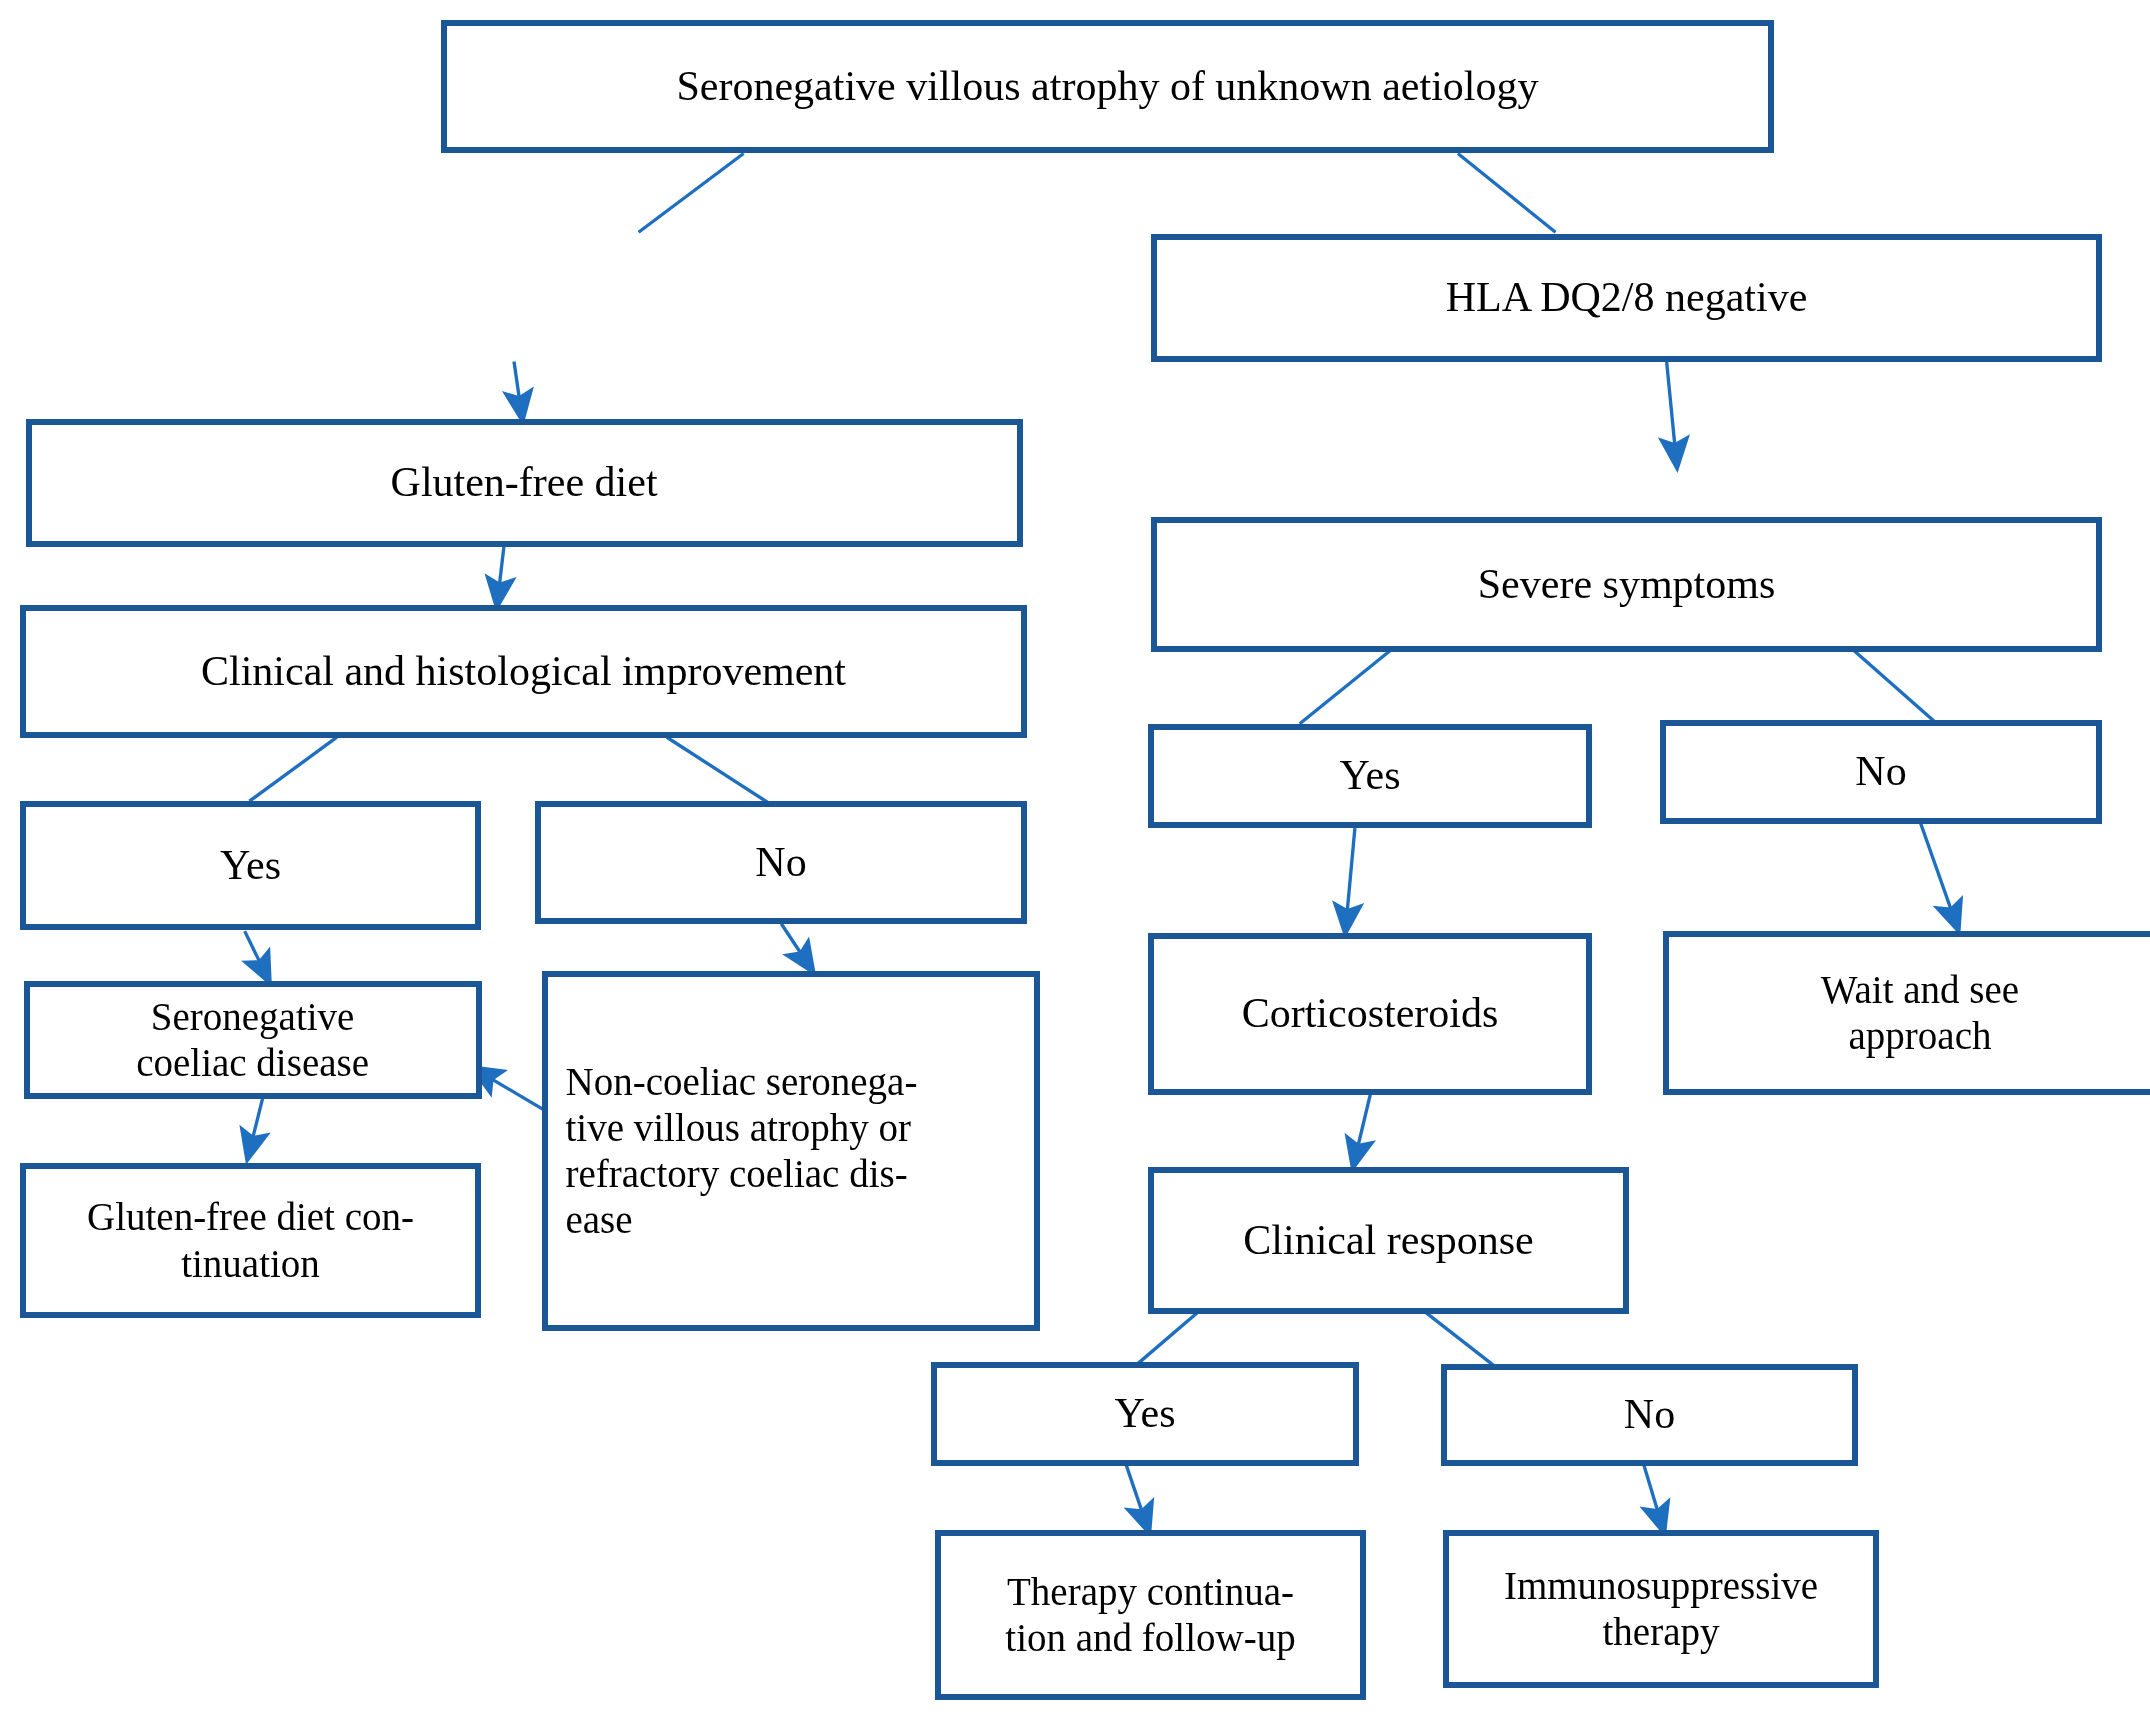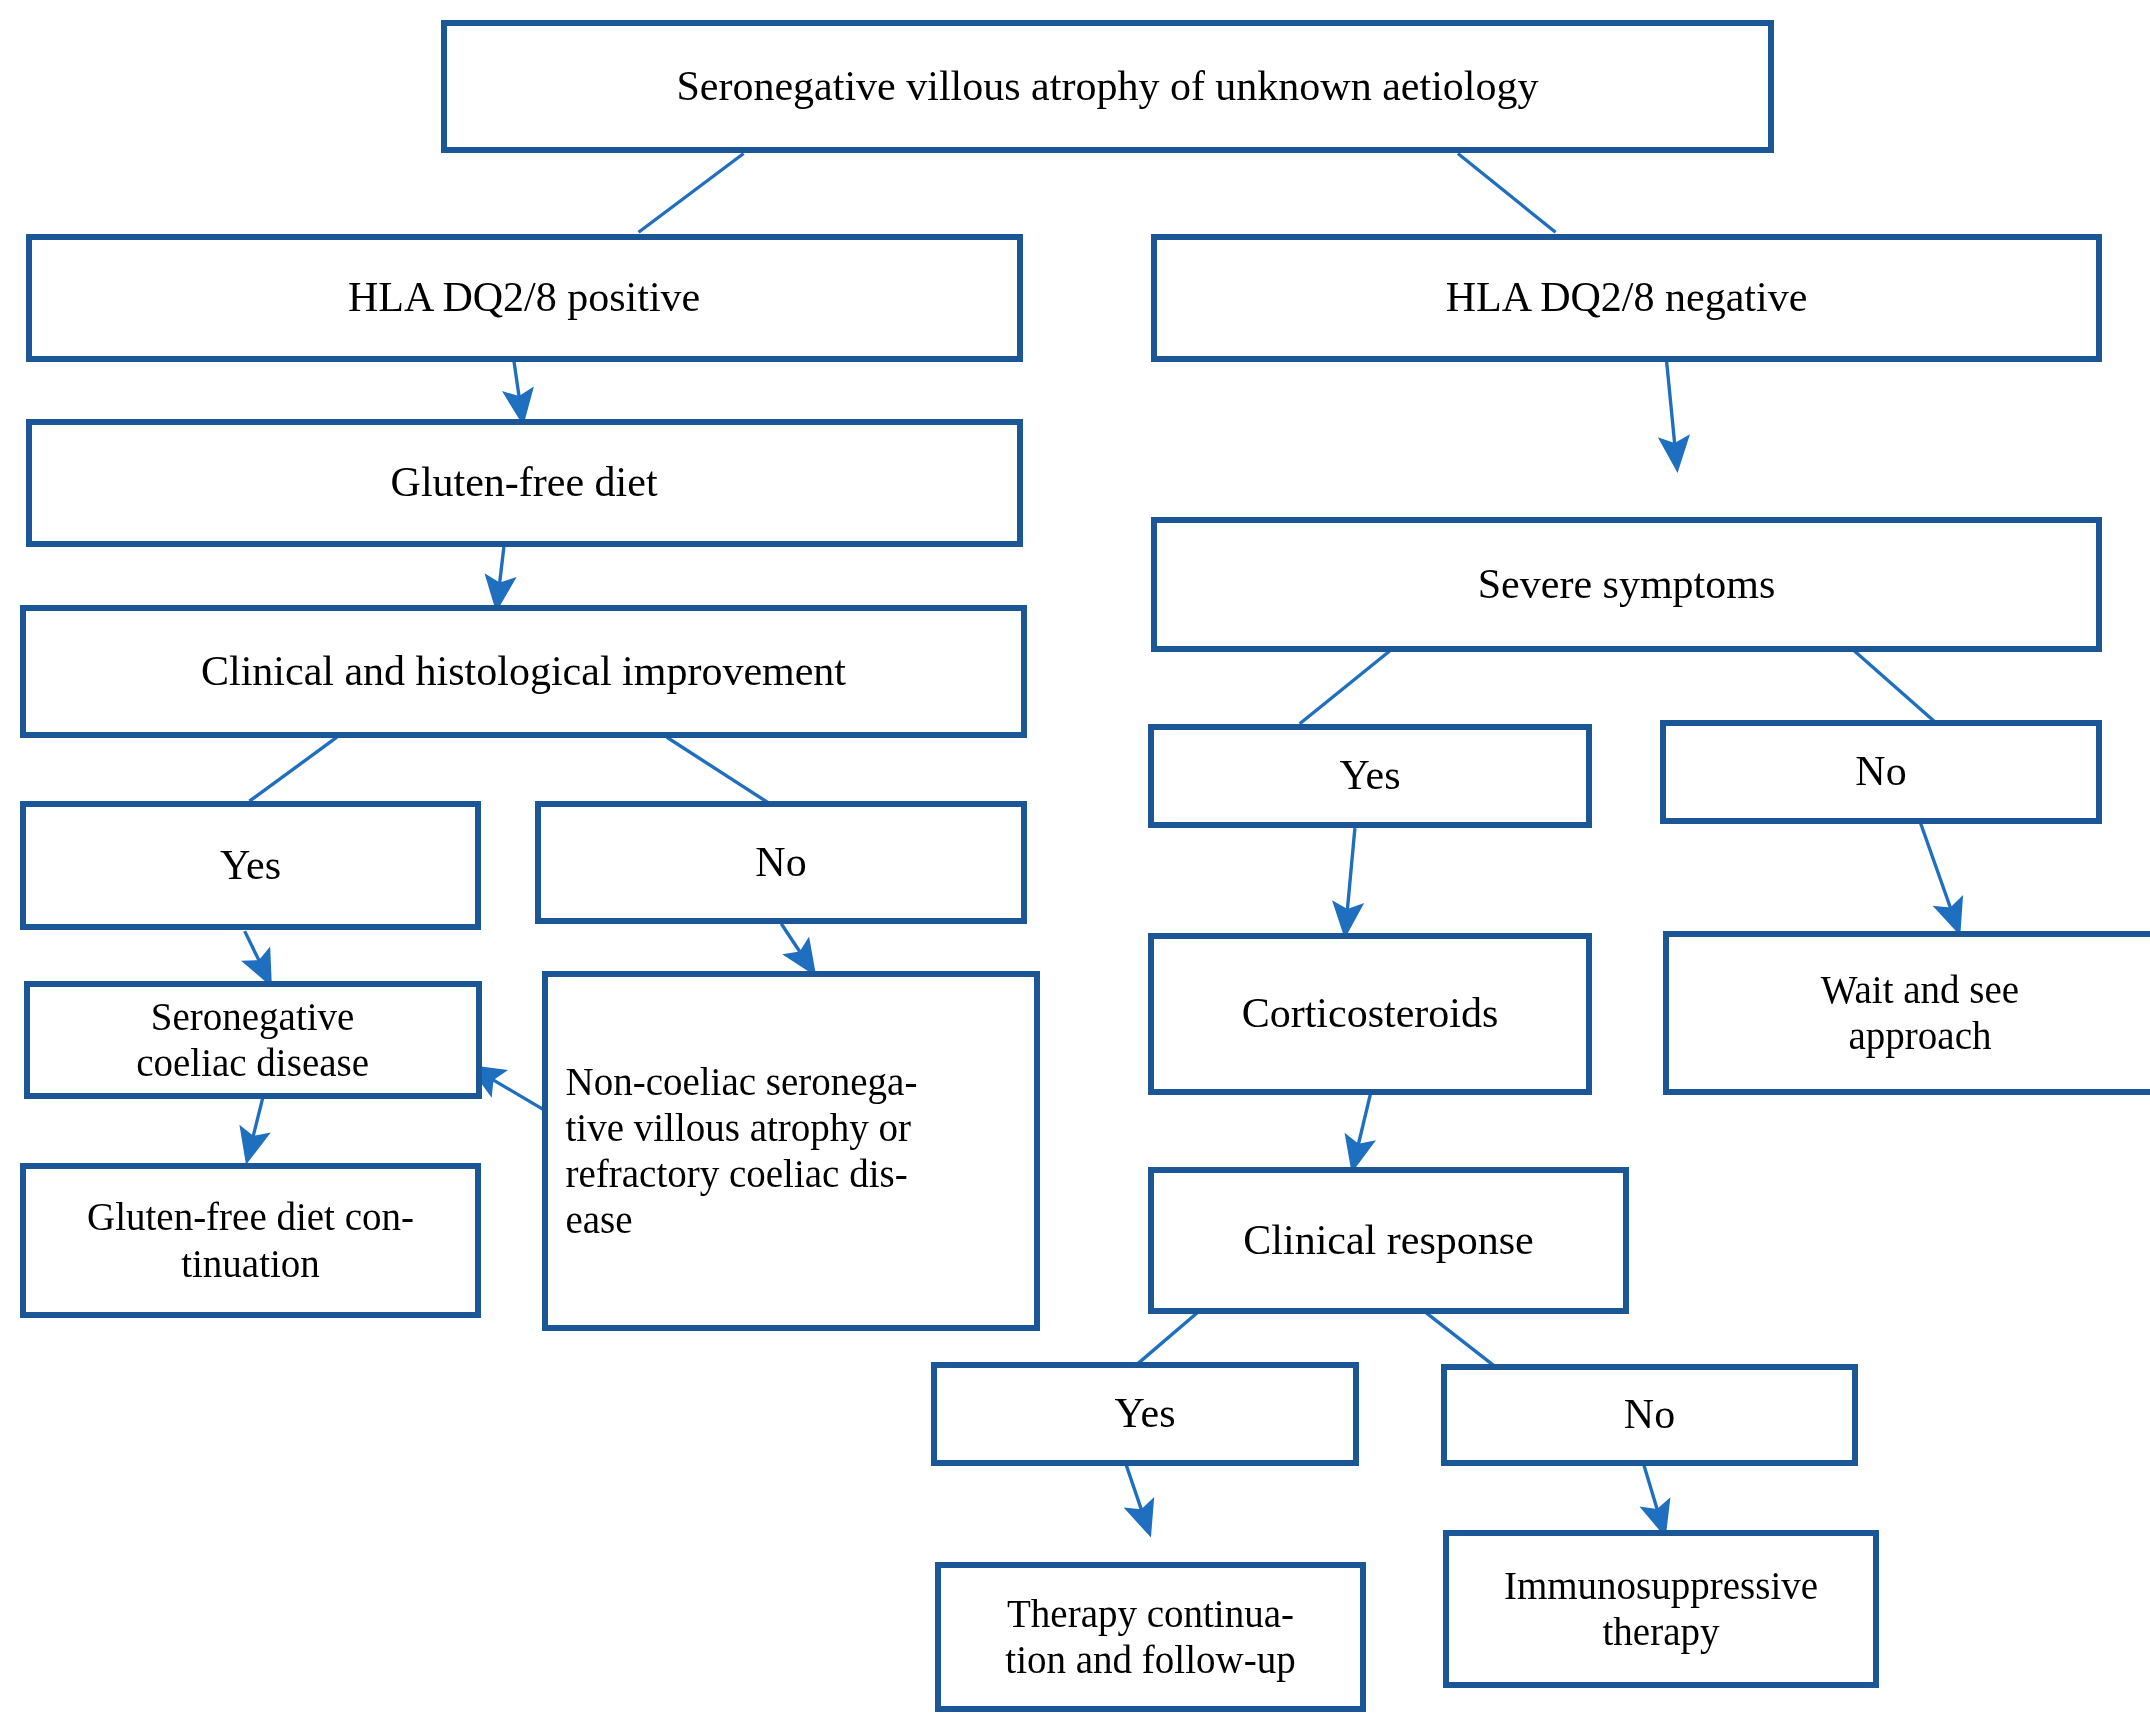--- a/index.html
+++ b/index.html
@@ -105,23 +105,20 @@
 
     <line x1="1672" y1="2175" x2="1705" y2="2272" stroke="#1f6fc0" stroke-width="5" marker-end="url(#ah)"></line>
 
     <line x1="2440" y1="2172" x2="2470" y2="2272" stroke="#1f6fc0" stroke-width="5" marker-end="url(#ah)"></line>
   </svg>
 
   <div class="node t-xl" style="left:441px; top:20px; width:1333px; height:133px;">
     <span class="txt">Seronegative villous atrophy of unknown aetiology</span>
   </div>
 
-  <div class="node t-xl" style="left:25.6px; top:234px; width:997px; height:128px;">
-    <span class="txt">HLA DQ2/8 positive</span>
-  </div>
 
   <div class="node t-xl" style="left:1151px; top:234px; width:951px; height:128px;">
     <span class="txt">HLA DQ2/8 negative</span>
   </div>
 
   <div class="node t-xl" style="left:25.6px; top:419px; width:997px; height:128px;">
     <span class="txt">Gluten-free diet</span>
   </div>
 
   <div class="node t-xl" style="left:1151px; top:481px; width:951px; height:135px;margin-top:36px;">
@@ -179,21 +176,21 @@
   </div>
 
   <div class="node t-xl" style="left:931px; top:1362px; width:428px; height:104px;">
     <span class="txt">Yes</span>
   </div>
 
   <div class="node t-xl" style="left:1441px; top:1364px; width:417px; height:102px;">
     <span class="txt">No</span>
   </div>
 
-  <div class="node t-lg" style="left:935px; top:1530px; width:431px; height:150px;margin-top:32px;">
+  <div class="node t-lg" style="left:935px; top:1530px; width:431px; height:170px;">
     <span class="txt">Therapy continua-
 tion and follow-up</span>
   </div>
 
   <div class="node t-lg" style="left:1443px; top:1530px; width:436px; height:158px;">
     <span class="txt">Immunosuppressive
 therapy</span>
   </div>
 
 </div>

